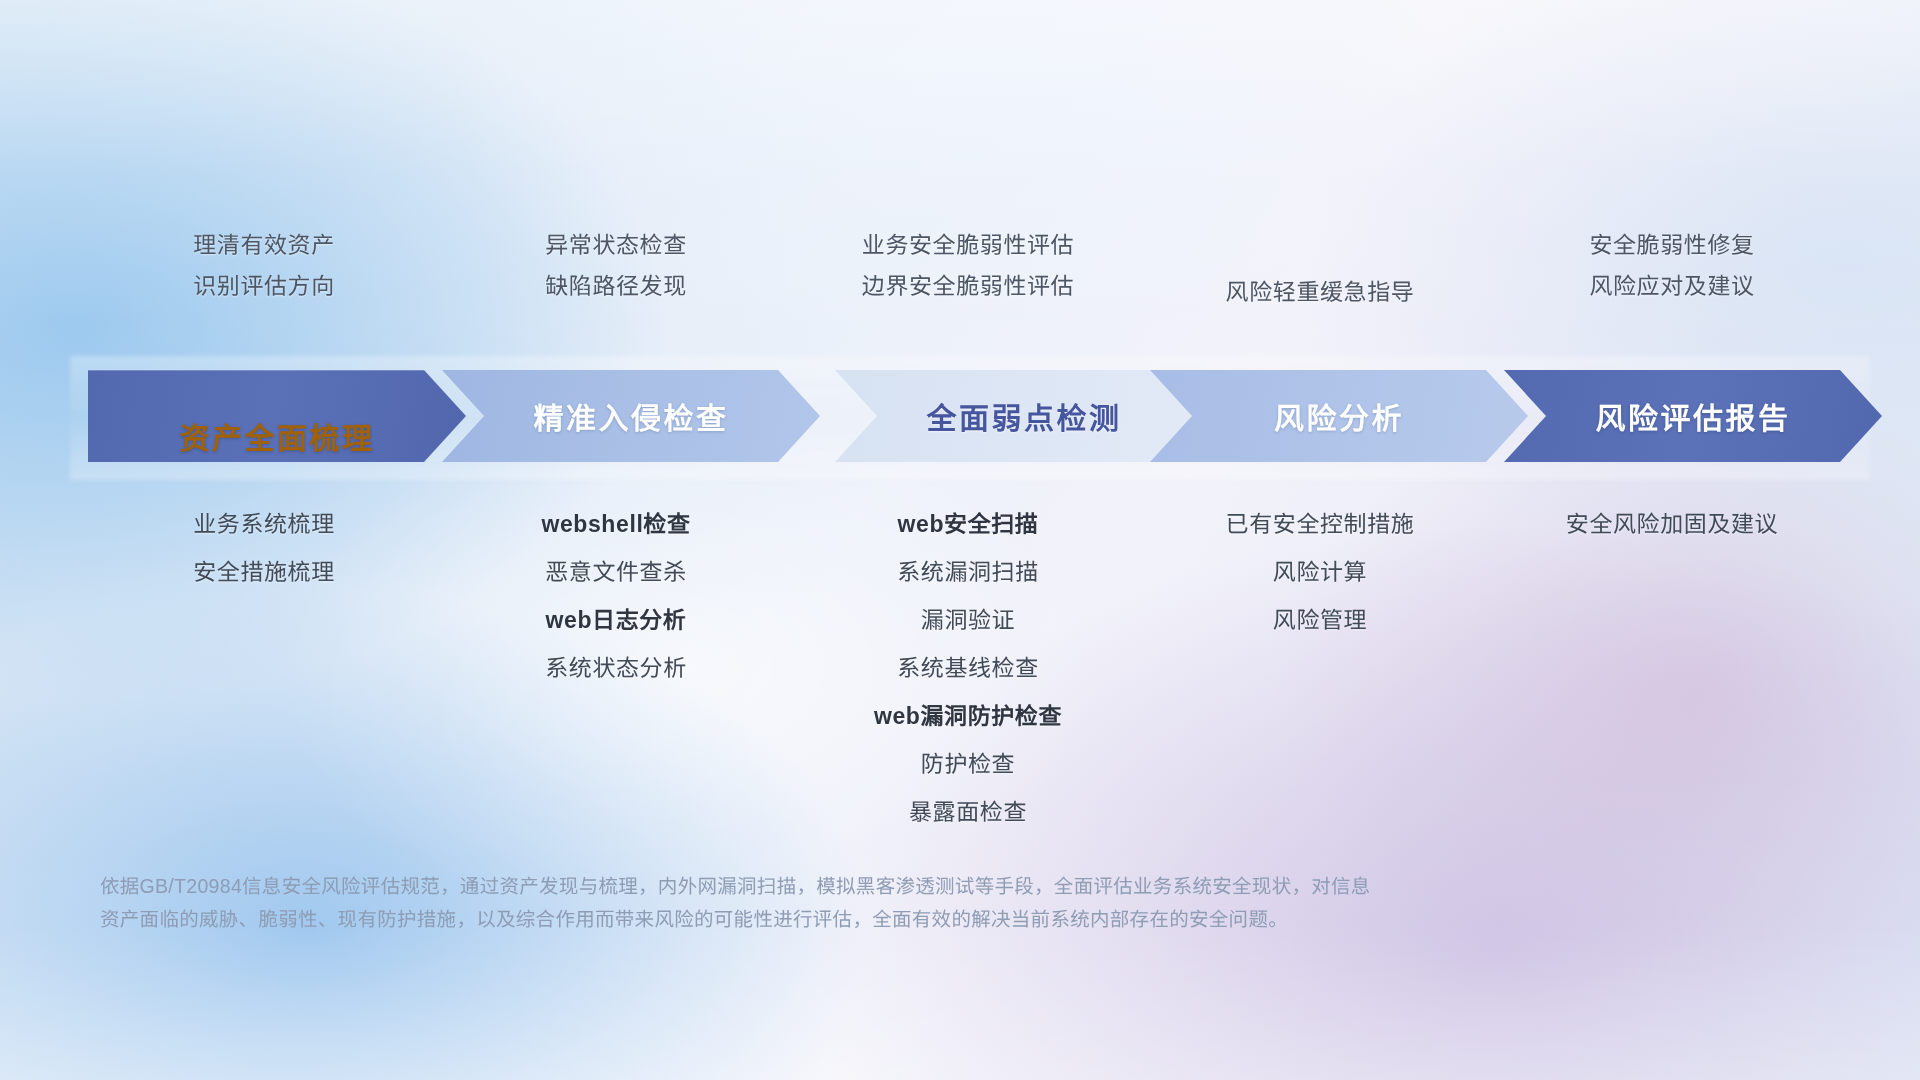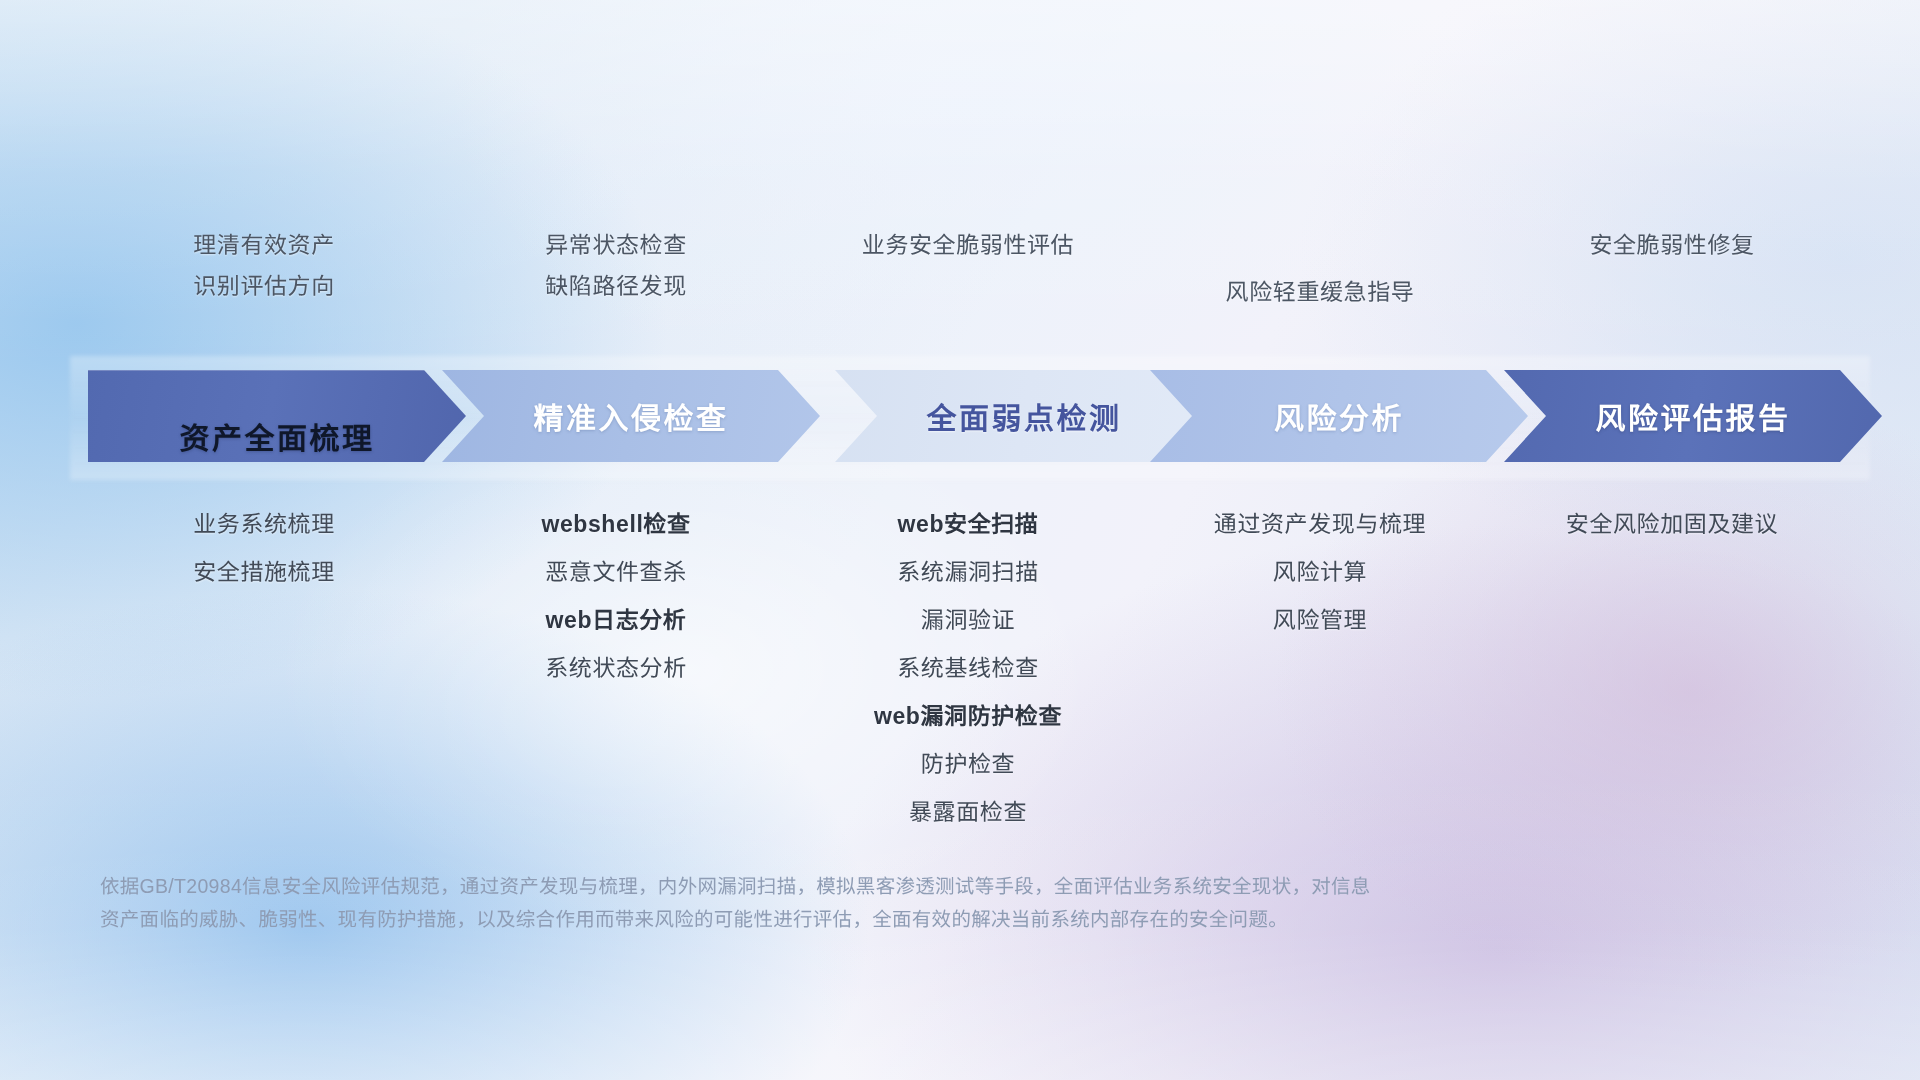--- a/index.html
+++ b/index.html
@@ -126,21 +126,21 @@
     font-weight: 700;
     letter-spacing: 2.5px;
     white-space: nowrap;
   }
 
   .chev-1 .chev-shape {
     background: linear-gradient(100deg, #5269b0 0%, #5a71b8 48%, #5166ad 100%);
     clip-path: polygon(0 0, calc(100% - 42px) 0, 100% 50%, calc(100% - 42px) 100%, 0 100%);
     box-shadow: inset 0 1px 0 rgba(255,255,255,0.22);
   }
-  .chev-1 .chev-label { color: #0f172a; text-shadow: 0 1px 3px rgba(34,48,92,0.35); margin-top: 40px; }
+  .chev-1 .chev-label { color: #a16207; text-shadow: 0 1px 3px rgba(34,48,92,0.35); margin-top: 40px; }
 
   .chev-2 .chev-shape {
     background: linear-gradient(100deg, #9eb6e2 0%, #a9bfe6 50%, #b2c6ea 100%);
     clip-path: polygon(0 0, calc(100% - 42px) 0, 100% 50%, calc(100% - 42px) 100%, 0 100%, 42px 50%);
   }
   .chev-2 .chev-label { color: #ffffff; text-shadow: 0 1px 3px rgba(70,92,140,0.30); }
 
   .chev-3 .chev-shape {
     background: linear-gradient(100deg, #d6e1f2 0%, #dde6f5 50%, #e2eaf7 100%);
     clip-path: polygon(0 0, calc(100% - 42px) 0, 100% 50%, calc(100% - 42px) 100%, 0 100%, 42px 50%);
@@ -232,28 +232,30 @@
         <div>识别评估方向</div>
       </div>
 
       <div class="note-col" style="left:440px; width:352px;">
         <div>异常状态检查</div>
         <div>缺陷路径发现</div>
       </div>
 
       <div class="note-col" style="left:792px; width:352px;">
         <div>业务安全脆弱性评估</div>
+        <div>边界安全脆弱性评估</div>
       </div>
 
       <div class="note-col" style="left:1144px; width:352px;margin-top:47px;">
         <div>风险轻重缓急指导</div>
       </div>
 
       <div class="note-col" style="left:1496px; width:352px;">
         <div>安全脆弱性修复</div>
+        <div>风险应对及建议</div>
       </div>
 
     </div>
 
     <div class="band-glow"></div>
 
     <div id="chevron-band">
 
       <div class="chev chev-1" style="left:0px; width:378px;">
         <div class="chev-shape"></div>
@@ -300,21 +302,21 @@
         <div class="em">web安全扫描</div>
         <div>系统漏洞扫描</div>
         <div>漏洞验证</div>
         <div>系统基线检查</div>
         <div class="em">web漏洞防护检查</div>
         <div>防护检查</div>
         <div>暴露面检查</div>
       </div>
 
       <div class="list-col" style="left:1144px; width:352px;">
-        <div>通过资产发现与梳理</div>
+        <div>已有安全控制措施</div>
         <div>风险计算</div>
         <div>风险管理</div>
       </div>
 
       <div class="list-col" style="left:1496px; width:352px;">
         <div>安全风险加固及建议</div>
       </div>
 
     </div>
 

